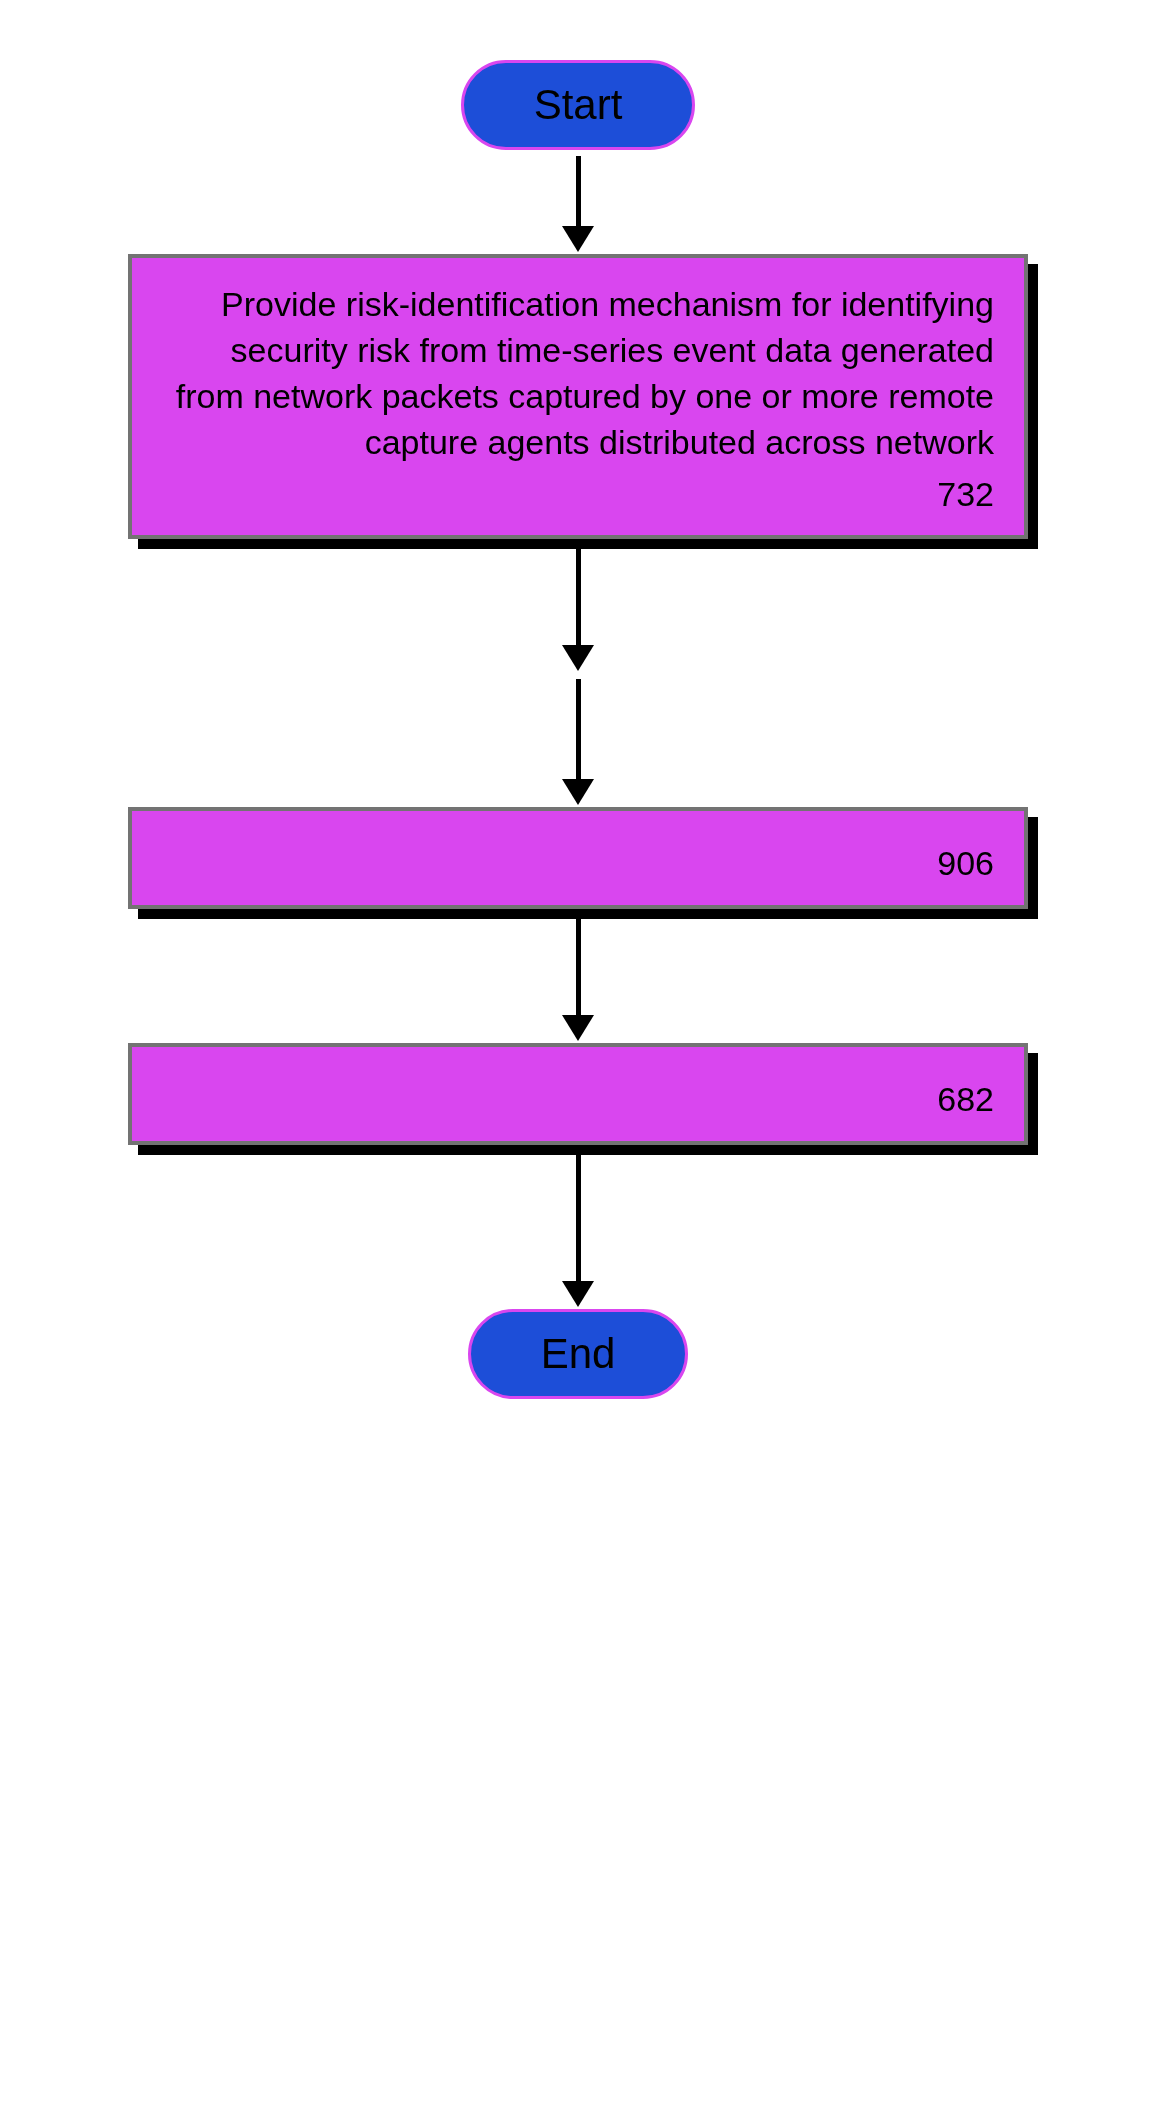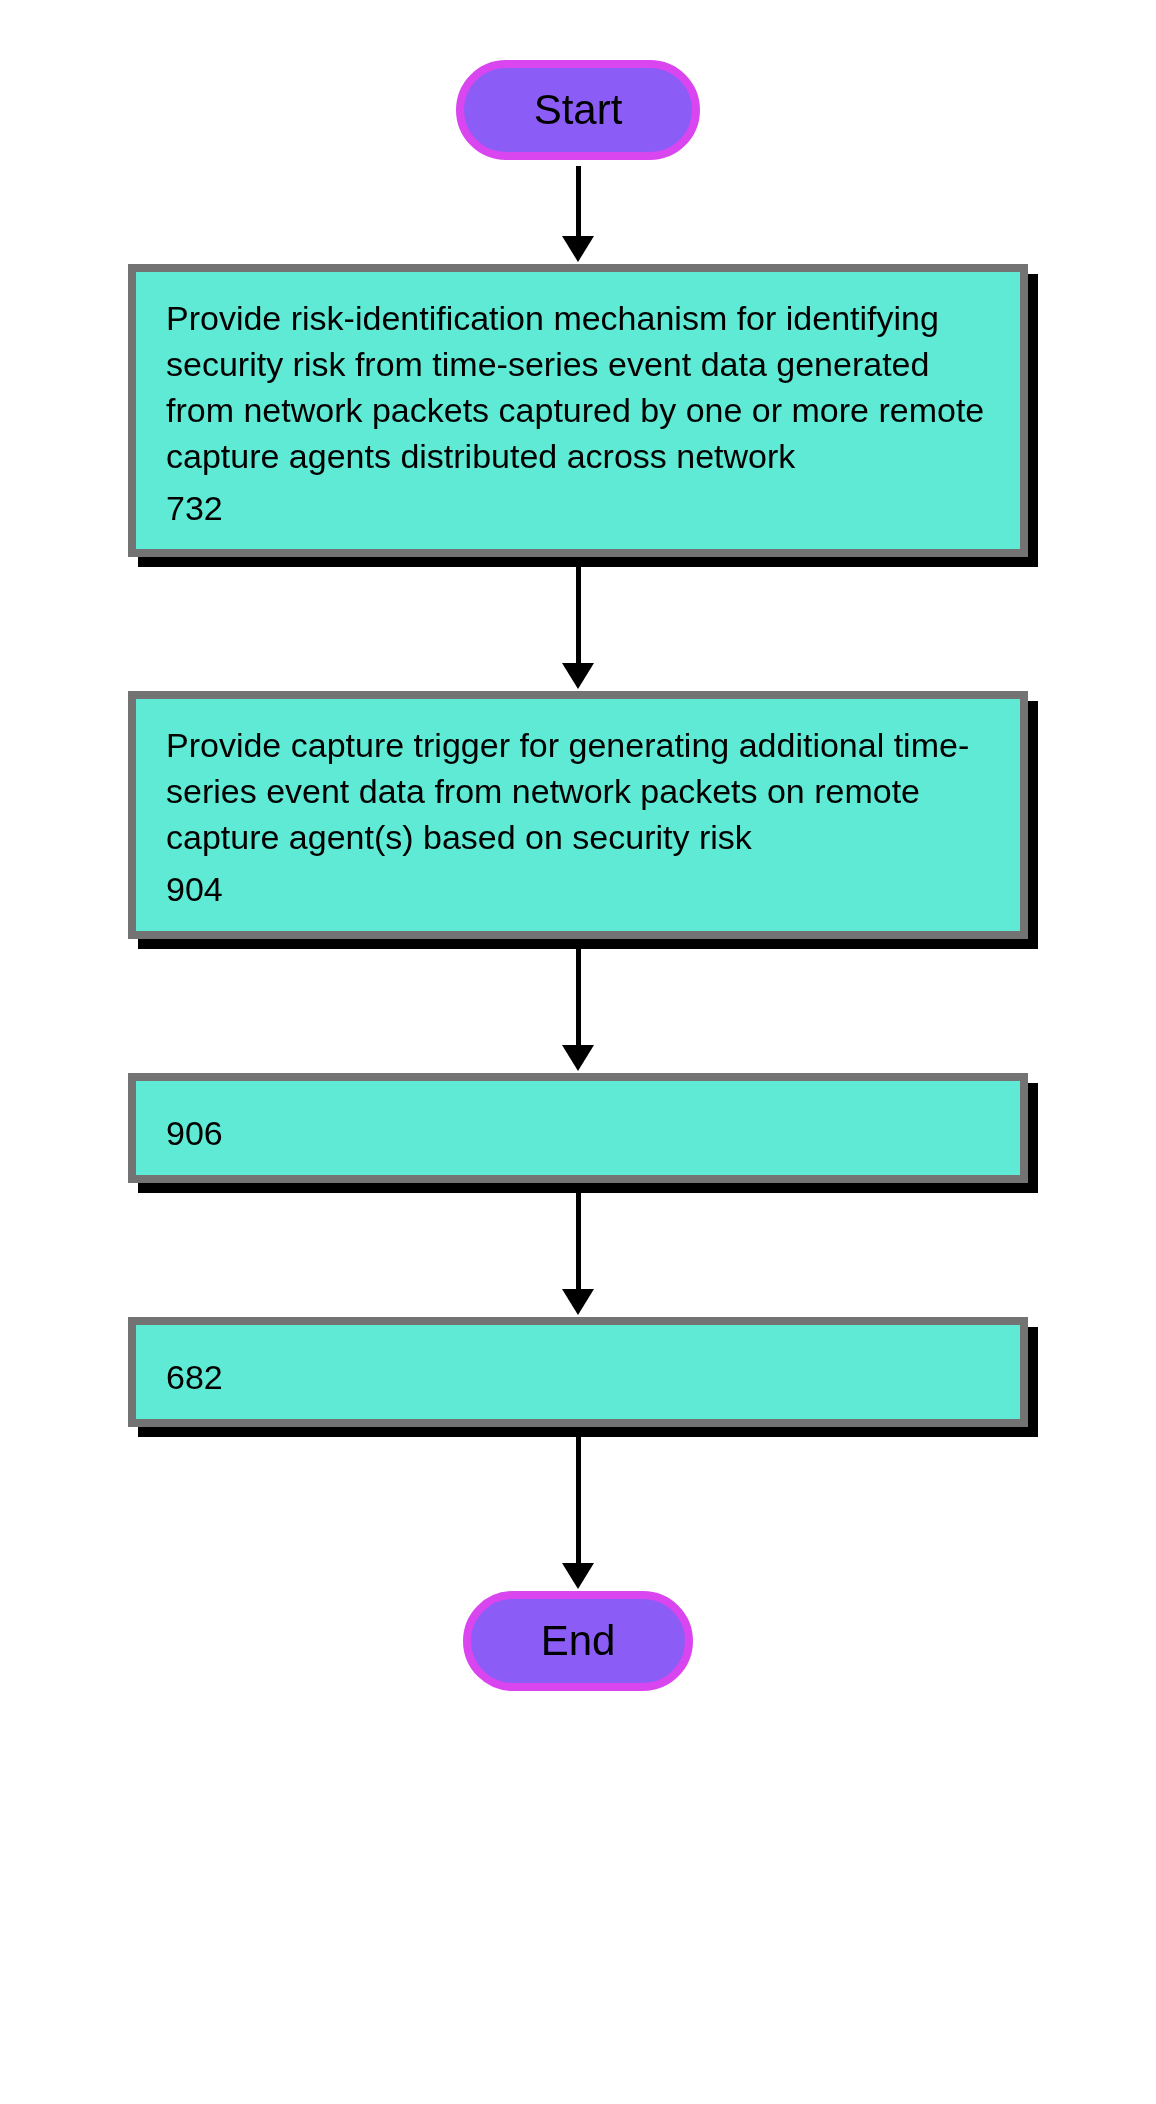--- a/index.html
+++ b/index.html
@@ -11,35 +11,35 @@
     padding: 60px 20px;
   }
   .flowchart {
     display: flex;
     flex-direction: column;
     align-items: center;
     width: 100%;
     max-width: 900px;
   }
   .terminal {
-    border: 8px solid #d946ef;
+    border: 3px solid #d946ef;
     border-radius: 999px;
     padding: 18px 70px;
     font-size: 42px;
-    background: #8b5cf6;
+    background: #1d4ed8;
   }
   .process-wrap {
     position: relative;
     width: 100%;
   }
   .process {
-    border: 8px solid #737373;
-    background: #5eead4;
+    border: 4px solid #737373;
+    background: #d946ef;
     padding: 24px 30px 18px 30px;
-    text-align: left;
+    text-align: right;
     font-size: 34px;
     line-height: 1.35;
     position: relative;
     z-index: 2;
   }
   .shadow {
     position: absolute;
     top: 10px;
     left: 10px;
     right: -10px;
@@ -90,27 +90,20 @@
       <span>Provide risk-identification mechanism for identifying security risk from time-series event data generated from network packets captured by one or more remote capture agents distributed across network</span>
       <span class="ref">732</span>
     </div>
   </div>
 
   <div class="arrow">
     <div class="shaft" style="height:100px"></div>
       <div class="head"></div>
   </div>
 
-  <div class="process-wrap">
-    <div class="shadow"></div>
-    <div class="process">
-      <span>Provide capture trigger for generating additional time-series event data from network packets on remote capture agent(s) based on security risk</span>
-      <span class="ref">904</span>
-    </div>
-  </div>
 
   <div class="arrow">
     <div class="shaft" style="height:100px"></div>
       <div class="head"></div>
   </div>
 
   <div class="process-wrap">
     <div class="shadow"></div>
     <div class="process">
       <span class="ref">906</span>

